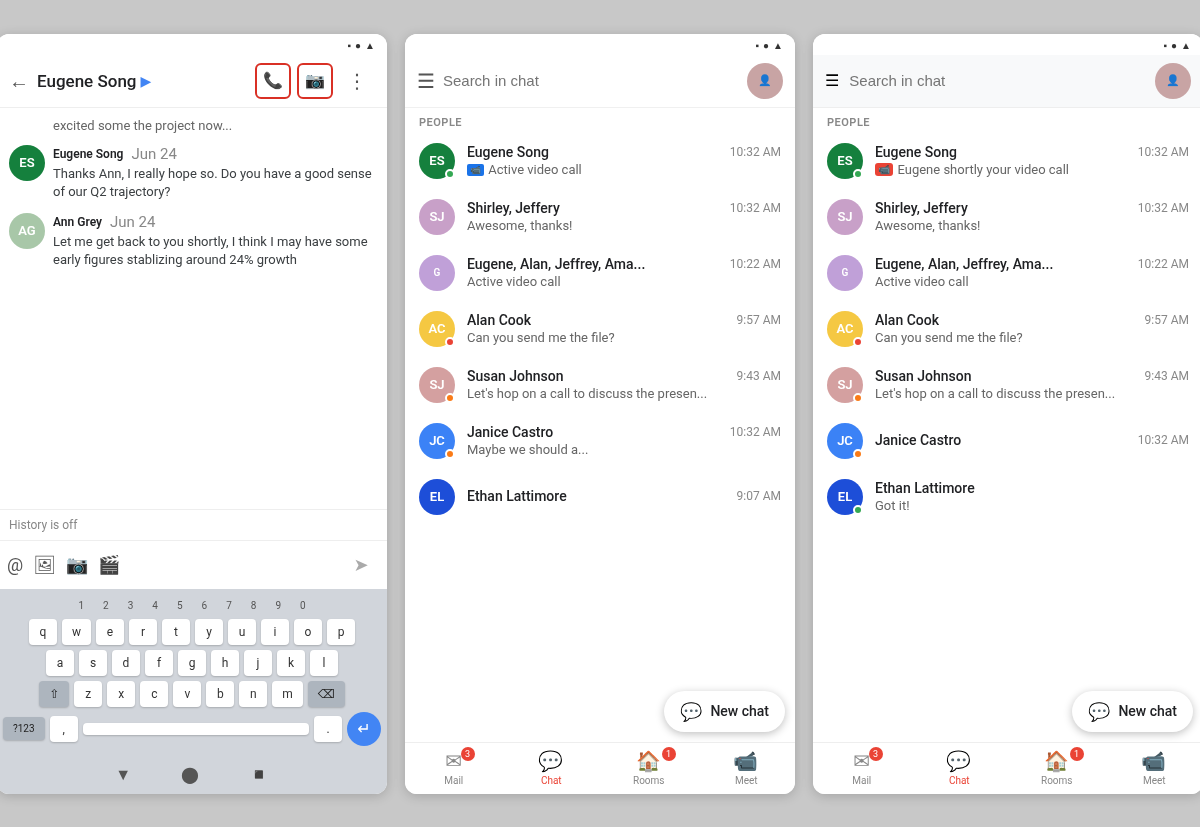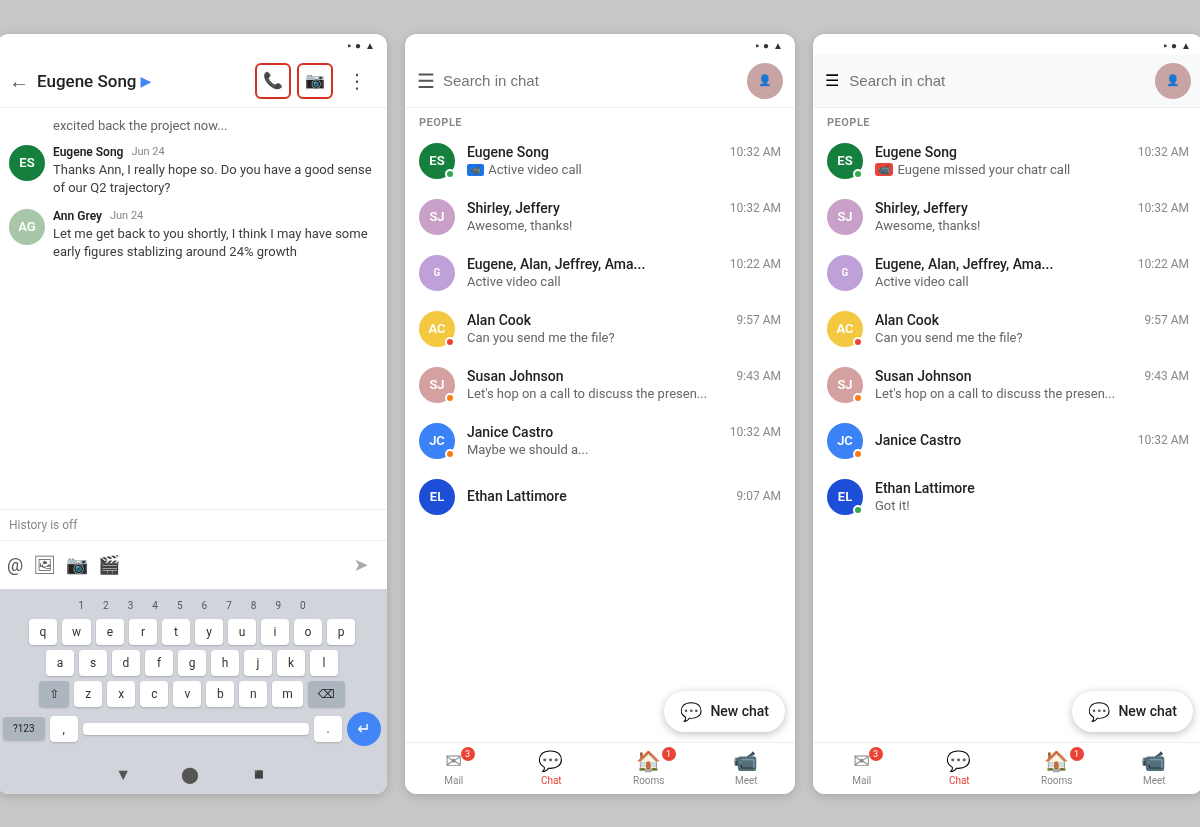--- a/index.html
+++ b/index.html
@@ -148,21 +148,21 @@
       align-items: center;
       gap: 8px;
       margin-bottom: 2px;
     }
     .message-sender {
       font-size: 12px;
       font-weight: 600;
       color: #202124;
     }
     .message-time {
-      font-size: 11px;
+      font-size: 15px;
       color: #888;
     }
     .message-text {
       font-size: 13px;
       color: #3c4043;
       line-height: 1.4;
     }
     .history-off {
       font-size: 12px;
       color: #888;
@@ -528,21 +528,21 @@
         <div class="action-btn">
           <span>📷</span>
         </div>
         <div class="action-btn-plain">
           <span>⋮</span>
         </div>
       </div>
     </div>
 
     <div class="chat-messages">
-      <div class="excited-text">excited back the project now...</div>
+      <div class="excited-text">excited some the project now...</div>
 
       <div class="message-group">
         <div class="avatar avatar-eugene">ES</div>
         <div class="message-content">
           <div class="message-meta">
             <span class="message-sender">Eugene Song</span>
             <span class="message-time">Jun 24</span>
           </div>
           <div class="message-text">Thanks Ann, I really hope so. Do you have a good sense of our Q2 trajectory?</div>
         </div>
@@ -817,21 +817,21 @@
           <div class="avatar avatar-eugene">ES</div>
           <div class="online-dot"></div>
         </div>
         <div class="chat-item-info">
           <div class="chat-item-row1">
             <span class="chat-item-name">Eugene Song</span>
             <span class="chat-item-time">10:32 AM</span>
           </div>
           <div class="chat-item-msg">
             <span class="missed-call-icon">📹</span>
-            <span>Eugene missed your chatr call</span>
+            <span>Eugene shortly your video call</span>
           </div>
         </div>
       </div>
 
       <div class="chat-item">
         <div class="avatar-wrap">
           <div class="avatar avatar-shirley">SJ</div>
         </div>
         <div class="chat-item-info">
           <div class="chat-item-row1">

